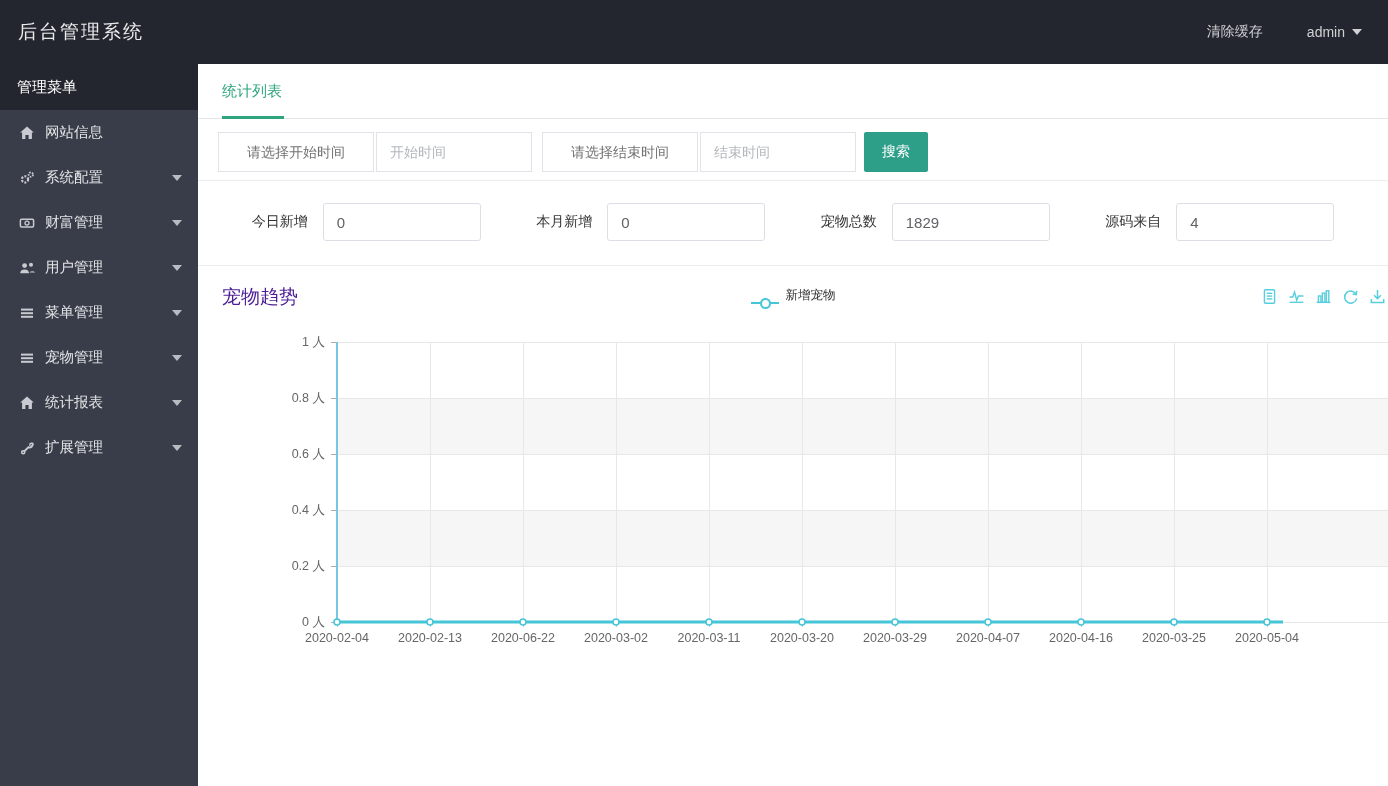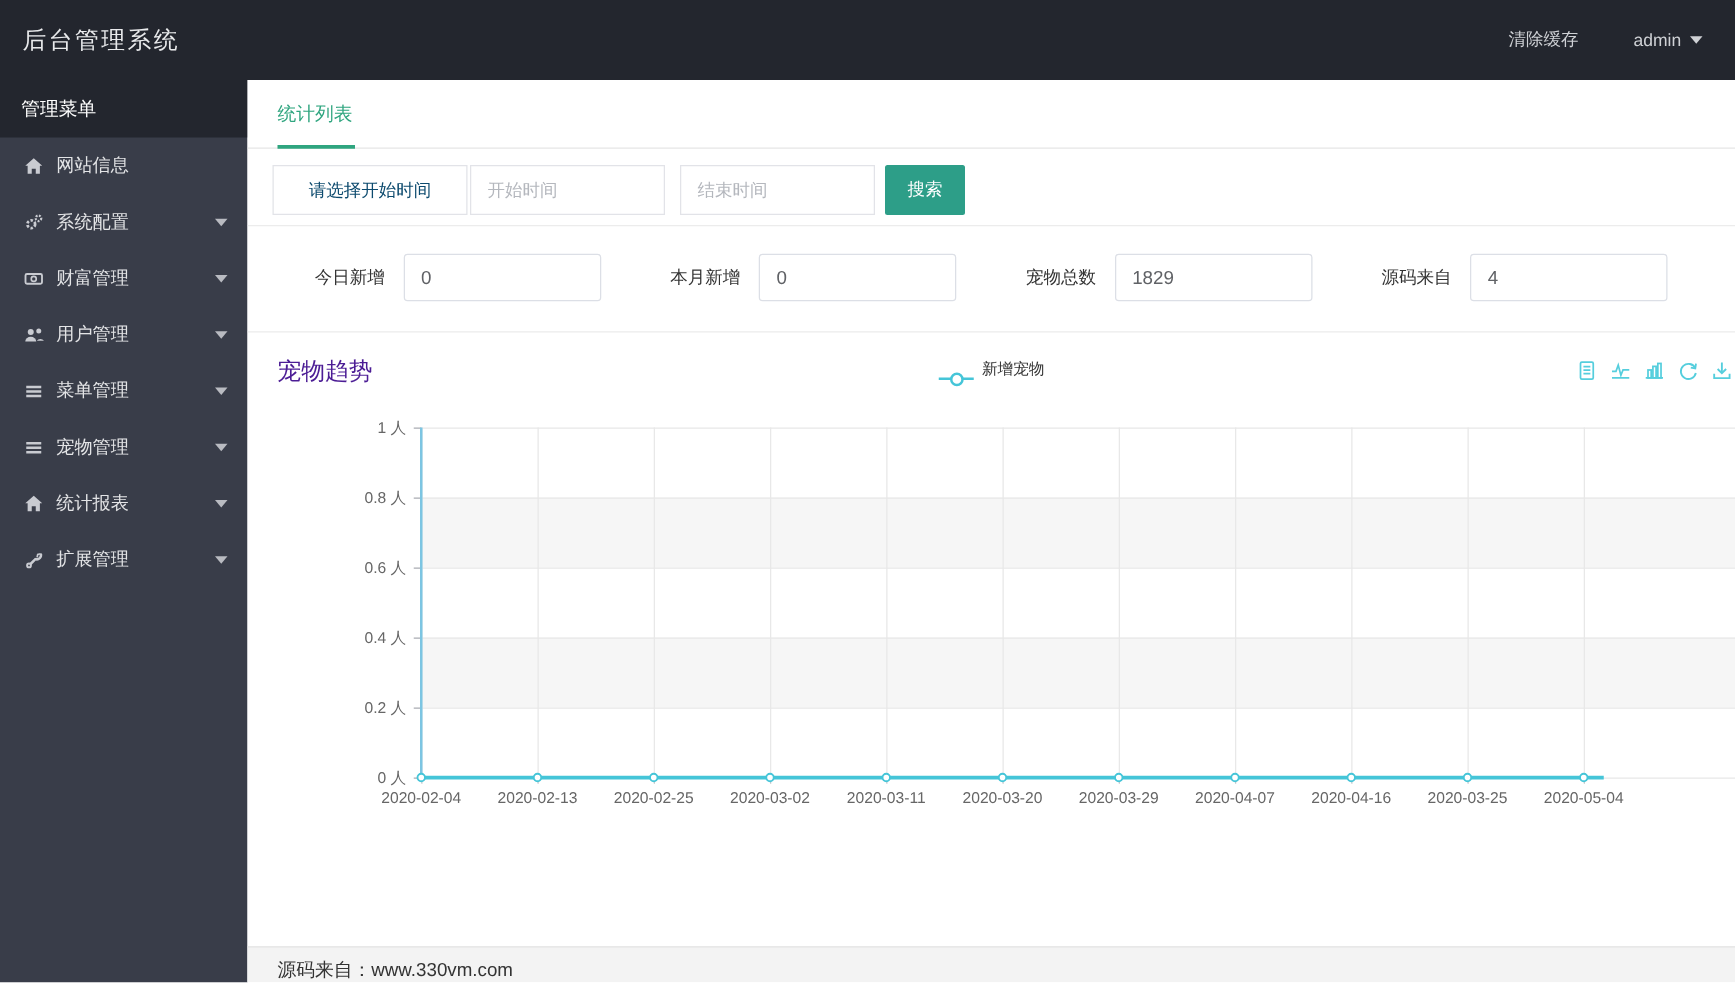--- a/index.html
+++ b/index.html
@@ -33,21 +33,21 @@
   .main { position:absolute; left:198px; top:64px; width:1190px; height:722px; background:#fff; overflow:hidden; }
 
   .tabbar { height:55px; border-bottom:1px solid #e6e6e6; position:relative; }
   .tab-active { position:absolute; left:24px; top:0; height:55px; display:flex; align-items:center;
     color:#2fa57f; font-size:15px; cursor:pointer; }
   .tab-underline { position:absolute; left:24px; bottom:-1px; width:62px; height:3px; background:#2fa57f; }
 
   .filter-row { padding:13px 0 8px 20px; border-bottom:1px solid #ececec;
     display:flex; align-items:center; }
   .picker-label { height:40px; line-height:38px; border:1px solid #e2e3e8; background:#fff;
-    padding:0 28px; font-size:14px; color:#0c4a6e; cursor:pointer; }
+    padding:0 28px; font-size:14px; color:#737373; cursor:pointer; }
   .picker-input { height:40px; width:156px; border:1px solid #e2e3e8; margin-left:2px;
     padding:0 13px; font-size:14px; color:#333; outline:none; }
   .picker-input::placeholder { color:#b4b7bd; }
   .picker-group { display:flex; }
   .gap10 { width:10px; }
   .search-btn { margin-left:8px; height:40px; width:64px; background:#2d9e88; color:#fff;
     font-size:14px; border:none; border-radius:2px; cursor:pointer; }
 
   .stats-row { display:grid; grid-template-columns:repeat(4,1fr); padding:22px 26px 24px 26px;
     border-bottom:1px solid #ececec; }
@@ -199,20 +199,21 @@
       <div class="tab-underline"></div>
     </div>
 
     <div class="filter-row">
       <div class="picker-group">
         <div class="picker-label">请选择开始时间</div>
         <input class="picker-input" placeholder="开始时间" style="">
       </div>
       <div class="gap10"></div>
       <div class="picker-group">
+        <div class="picker-label">请选择结束时间</div>
         <input class="picker-input" placeholder="结束时间" style="">
       </div>
       <button class="search-btn">搜索</button>
     </div>
 
     <div class="stats-row">
       <div class="stat">
         <span class="stat-label">今日新增</span>
         <input class="stat-input" value="0" style="">
       </div>
@@ -300,21 +301,21 @@
         <div class="ytick" style="left: 133px; width: 6px; top: 306px; height: 1px;"></div>
         <div class="ylabel" style="left: 0px; width: 127px; top: 297px;">0 人</div>
         <div class="vline" style="left: 139px; width: 1px; top: 26px; height: 280px;"></div>
         <div class="xtick" style="left: 139px; width: 1px; top: 306px; height: 5px;"></div>
         <div class="xlabel" style="left: 93px; top: 315px;">2020-02-04</div>
         <div class="vline" style="left: 232px; width: 1px; top: 26px; height: 280px;"></div>
         <div class="xtick" style="left: 232px; width: 1px; top: 306px; height: 5px;"></div>
         <div class="xlabel" style="left: 186px; top: 315px;">2020-02-13</div>
         <div class="vline" style="left: 325px; width: 1px; top: 26px; height: 280px;"></div>
         <div class="xtick" style="left: 325px; width: 1px; top: 306px; height: 5px;"></div>
-        <div class="xlabel" style="left: 279px; top: 315px;">2020-02-25</div>
+        <div class="xlabel" style="left: 279px; top: 315px;">2020-06-22</div>
         <div class="vline" style="left: 418px; width: 1px; top: 26px; height: 280px;"></div>
         <div class="xtick" style="left: 418px; width: 1px; top: 306px; height: 5px;"></div>
         <div class="xlabel" style="left: 372px; top: 315px;">2020-03-02</div>
         <div class="vline" style="left: 511px; width: 1px; top: 26px; height: 280px;"></div>
         <div class="xtick" style="left: 511px; width: 1px; top: 306px; height: 5px;"></div>
         <div class="xlabel" style="left: 465px; top: 315px;">2020-03-11</div>
         <div class="vline" style="left: 604px; width: 1px; top: 26px; height: 280px;"></div>
         <div class="xtick" style="left: 604px; width: 1px; top: 306px; height: 5px;"></div>
         <div class="xlabel" style="left: 558px; top: 315px;">2020-03-20</div>
         <div class="vline" style="left: 697px; width: 1px; top: 26px; height: 280px;"></div>
@@ -342,18 +343,15 @@
           <circle cx="511" cy="306" r="3" fill="#fff" stroke="#45c5d8" stroke-width="1.5"></circle>
           <circle cx="604" cy="306" r="3" fill="#fff" stroke="#45c5d8" stroke-width="1.5"></circle>
           <circle cx="697" cy="306" r="3" fill="#fff" stroke="#45c5d8" stroke-width="1.5"></circle>
           <circle cx="790" cy="306" r="3" fill="#fff" stroke="#45c5d8" stroke-width="1.5"></circle>
           <circle cx="883" cy="306" r="3" fill="#fff" stroke="#45c5d8" stroke-width="1.5"></circle>
           <circle cx="976" cy="306" r="3" fill="#fff" stroke="#45c5d8" stroke-width="1.5"></circle>
           <circle cx="1069" cy="306" r="3" fill="#fff" stroke="#45c5d8" stroke-width="1.5"></circle>
         </svg>
       </div>
 
-    <div class="footer">
-      <div class="footer-text">源码来自：www.330vm.com</div>
-    </div>
 
   </div>
 </div>
 
 </body></html>

